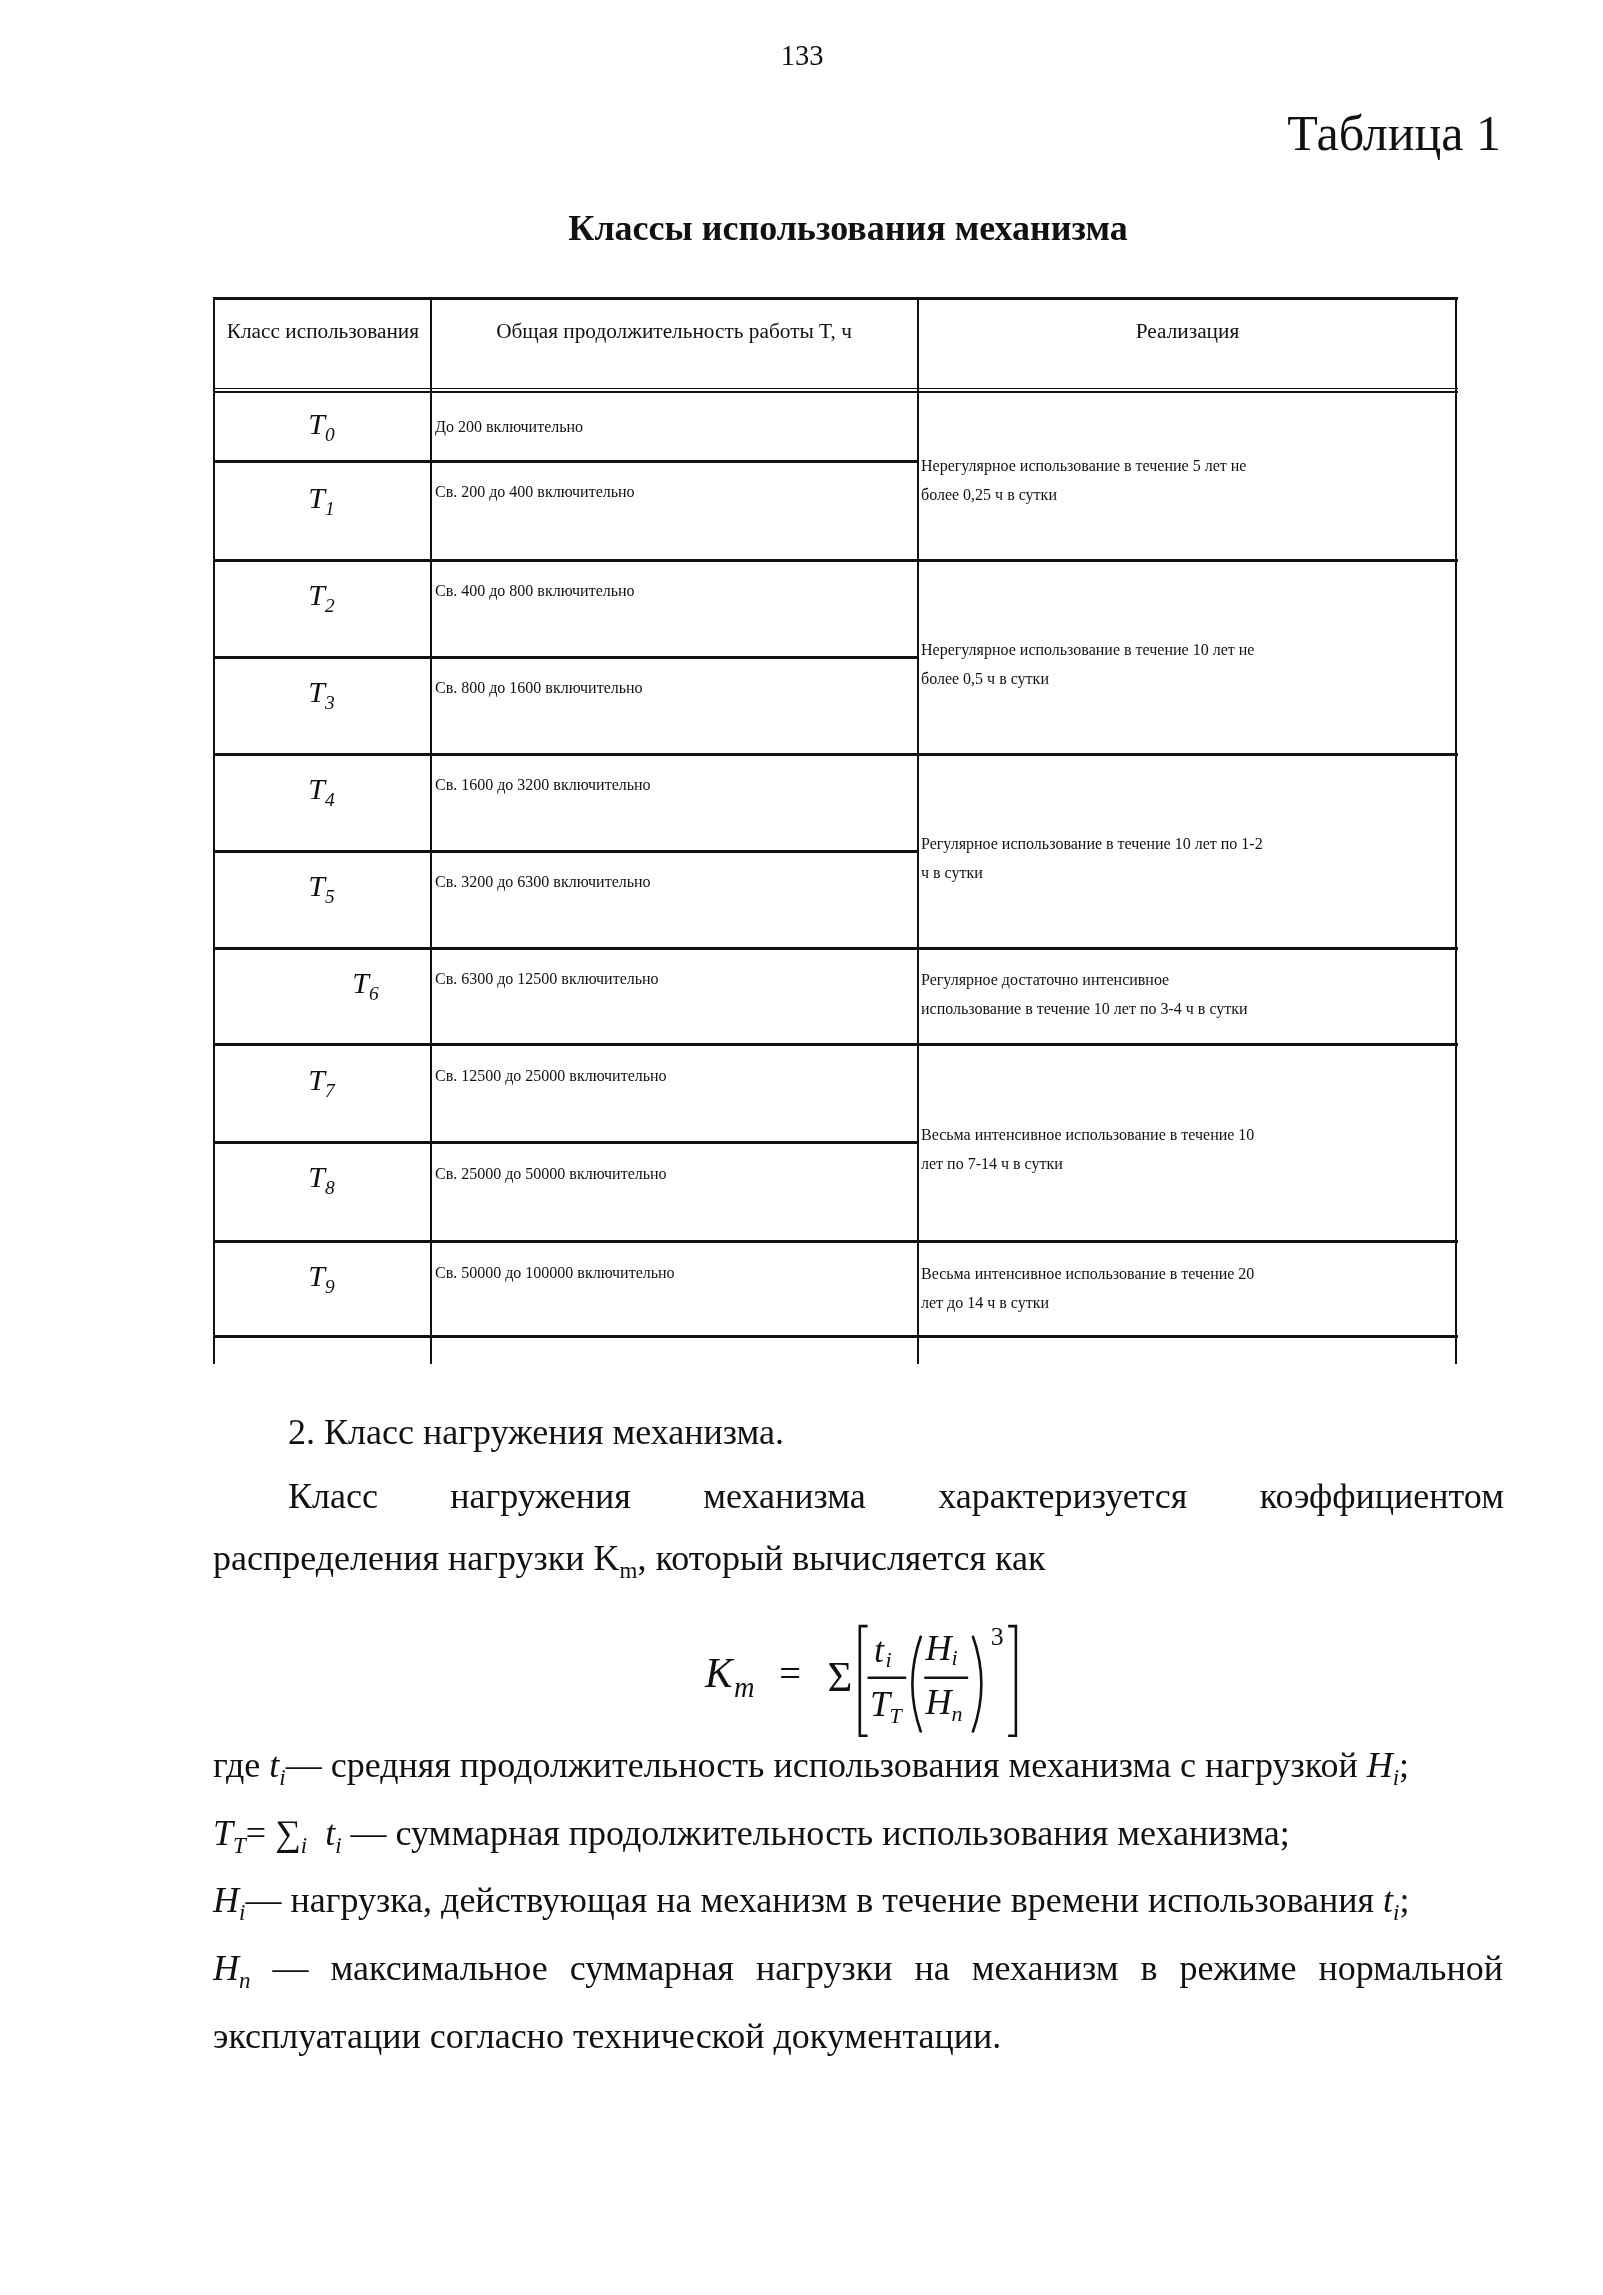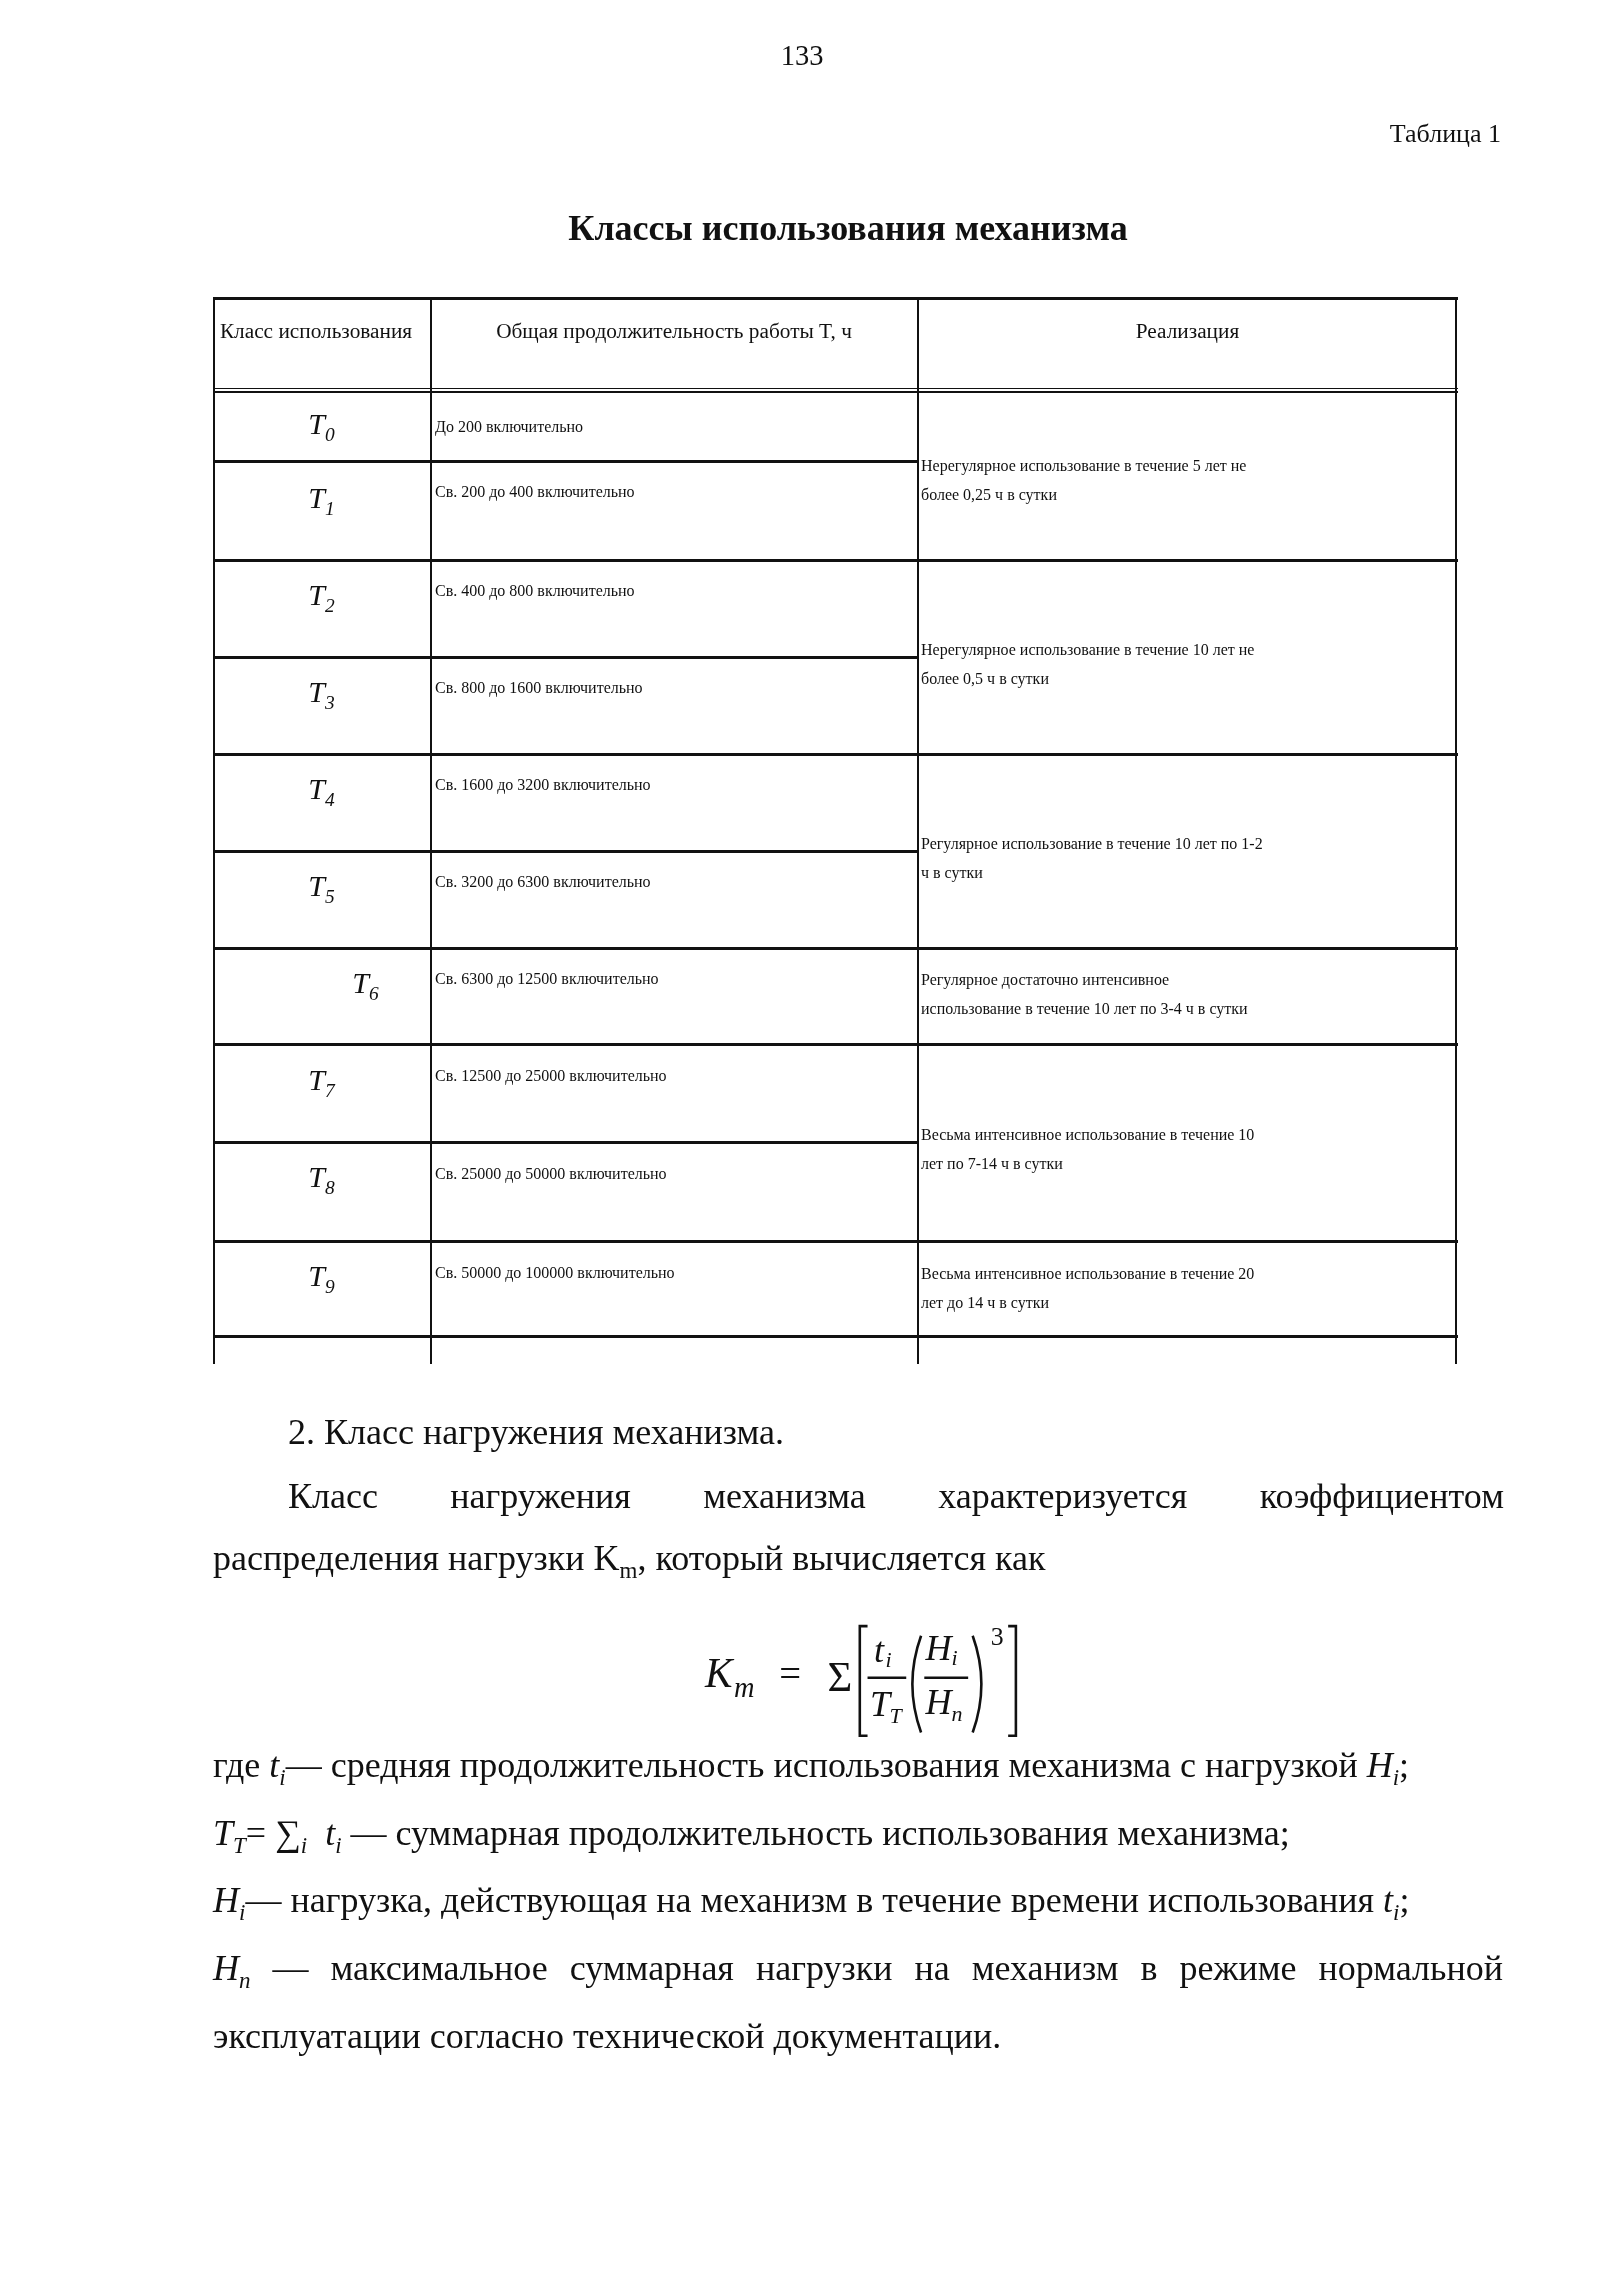--- a/index.html
+++ b/index.html
@@ -2,21 +2,21 @@
 <html style="font-size:10.3px"><head>
 <meta charset="utf-8">
 <style>
   html, body { margin: 0; padding: 0; background: #ffffff; }
   body {
     width: 1604px; height: 2295px; position: relative; overflow: hidden;
     font-family: "Liberation Serif", "DejaVu Serif", serif; color: #111;
   }
   .abs { position: absolute; }
   .page-number { left: 0; width: 1604px; top: 40px; text-align: center; font-size: 28.5px; }
-  .table-label { right: 103px; top: 119px; font-size: 26px; }
+  .table-label { right: 103px; top: 104px; font-size: 50px; }
   .table-title { left: 0; width: 1604px; top: 207px; text-align: center; font-size: 36px; font-weight: bold; padding-left: 46px; }
 
   
   .tbl { left: 213px; top: 297px; width: 1245px; height: 1067px; }
   .hline { position: absolute; height: 0; border-top: 3.2px solid #111; }
   .hline.double { border-top: 1.9px solid #111; }
   .hline.double::after { content: ""; position: absolute; left: 0; right: 0; top: 1.9px; border-top: 2.6px solid #111; }
   .vline { position: absolute; width: 0; border-left: 2.6px solid #111; }
   .cell-text { position: absolute; font-size: 16px; line-height: 28.5px; }
   .hdr { text-align: center; font-size: 21.3px; line-height: 30px; }
@@ -60,21 +60,21 @@
   <div class="hline" style="left:0; width:1245px; top:650px;"></div>
 
   <div class="hline" style="left:0; width:1245px; top:746px;"></div>
 
   <div class="hline" style="left:0; width:705px; top:844px;"></div>
 
   <div class="hline" style="left:0; width:1245px; top:943px;"></div>
 
   <div class="hline" style="left:0; width:1245px; top:1038px;"></div>
 
-  <div class="cell-text hdr" style="left:0; width:206px; top:19.4px;">Класс использования</div>
+  <div class="cell-text hdr" style="left:0; width:206px; top:19.4px;text-align:right;">Класс использования</div>
   <div class="cell-text hdr" style="left:220px; width:482px; top:19.4px;">Общая продолжительность работы T, ч</div>
   <div class="cell-text hdr" style="left:706px; width:537px; top:19.4px;">Реализация</div>
 
   <div class="cls" style="left:0; top:110px;"><span>T</span><sub>0</sub></div>
   <div class="cls" style="left:0; top:184px;"><span>T</span><sub>1</sub></div>
   <div class="cls" style="left:0; top:281px;"><span>T</span><sub>2</sub></div>
   <div class="cls" style="left:0; top:378px;"><span>T</span><sub>3</sub></div>
   <div class="cls" style="left:0; top:475px;"><span>T</span><sub>4</sub></div>
   <div class="cls" style="left:0; top:572px;"><span>T</span><sub>5</sub></div>
   <div class="cls" style="left:0; top:669px;padding-left:44px;"><span>T</span><sub>6</sub></div>

